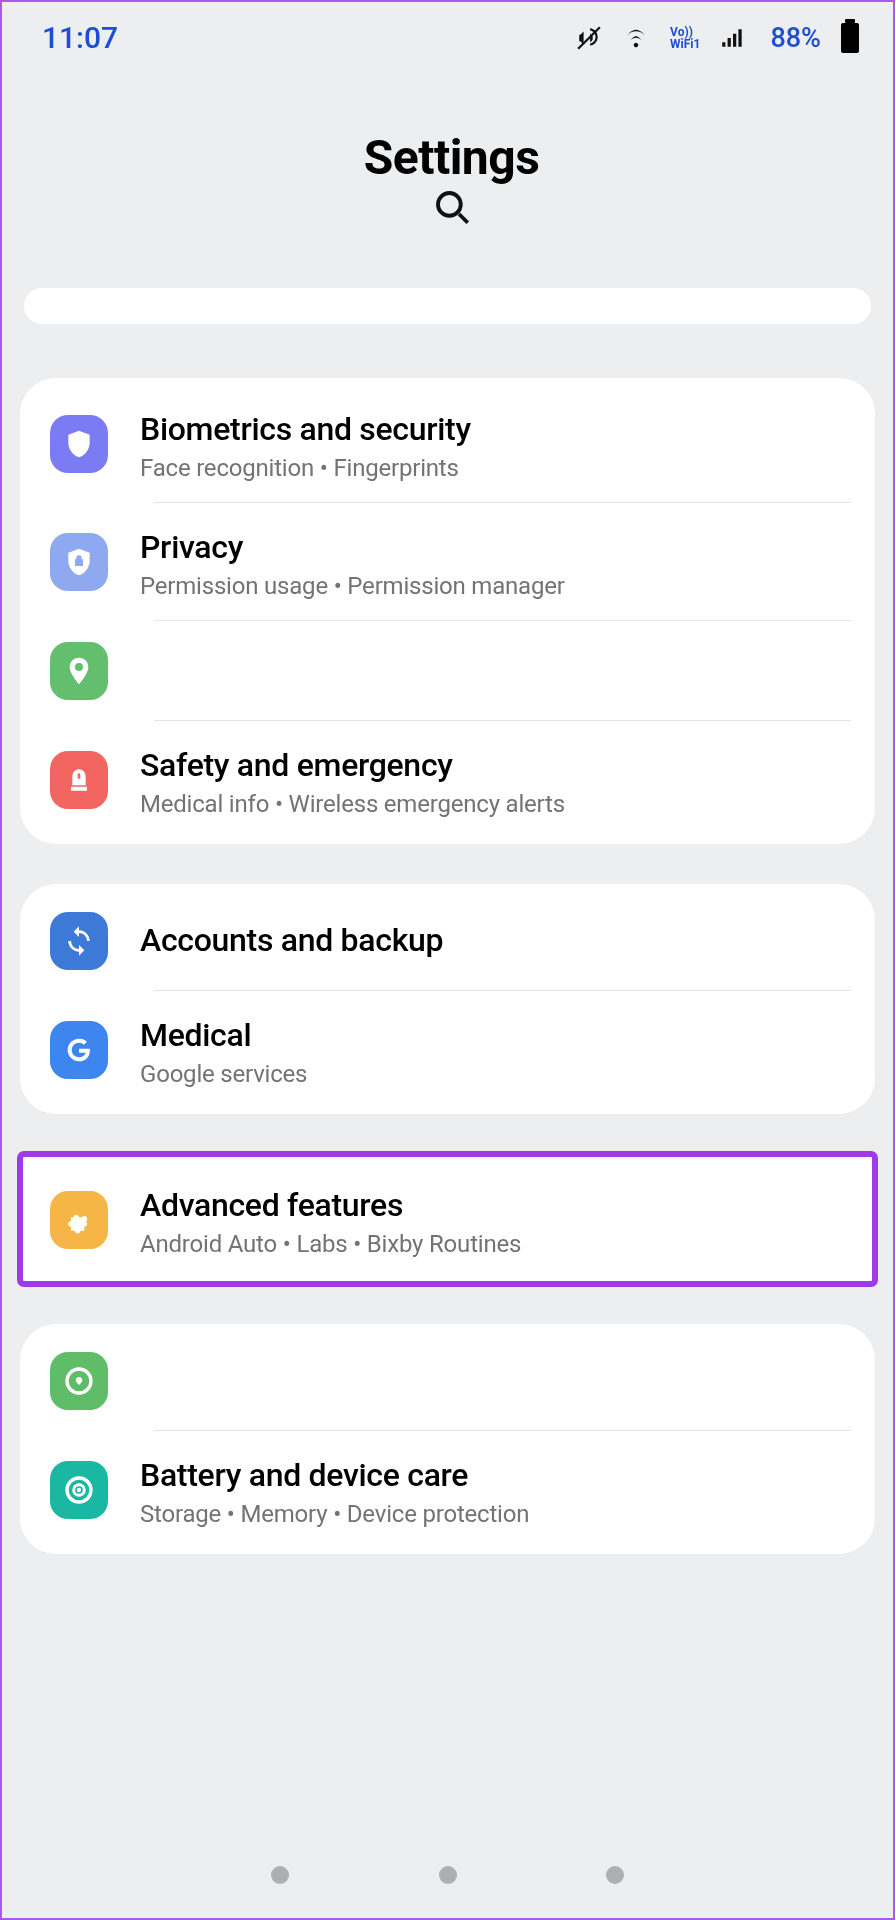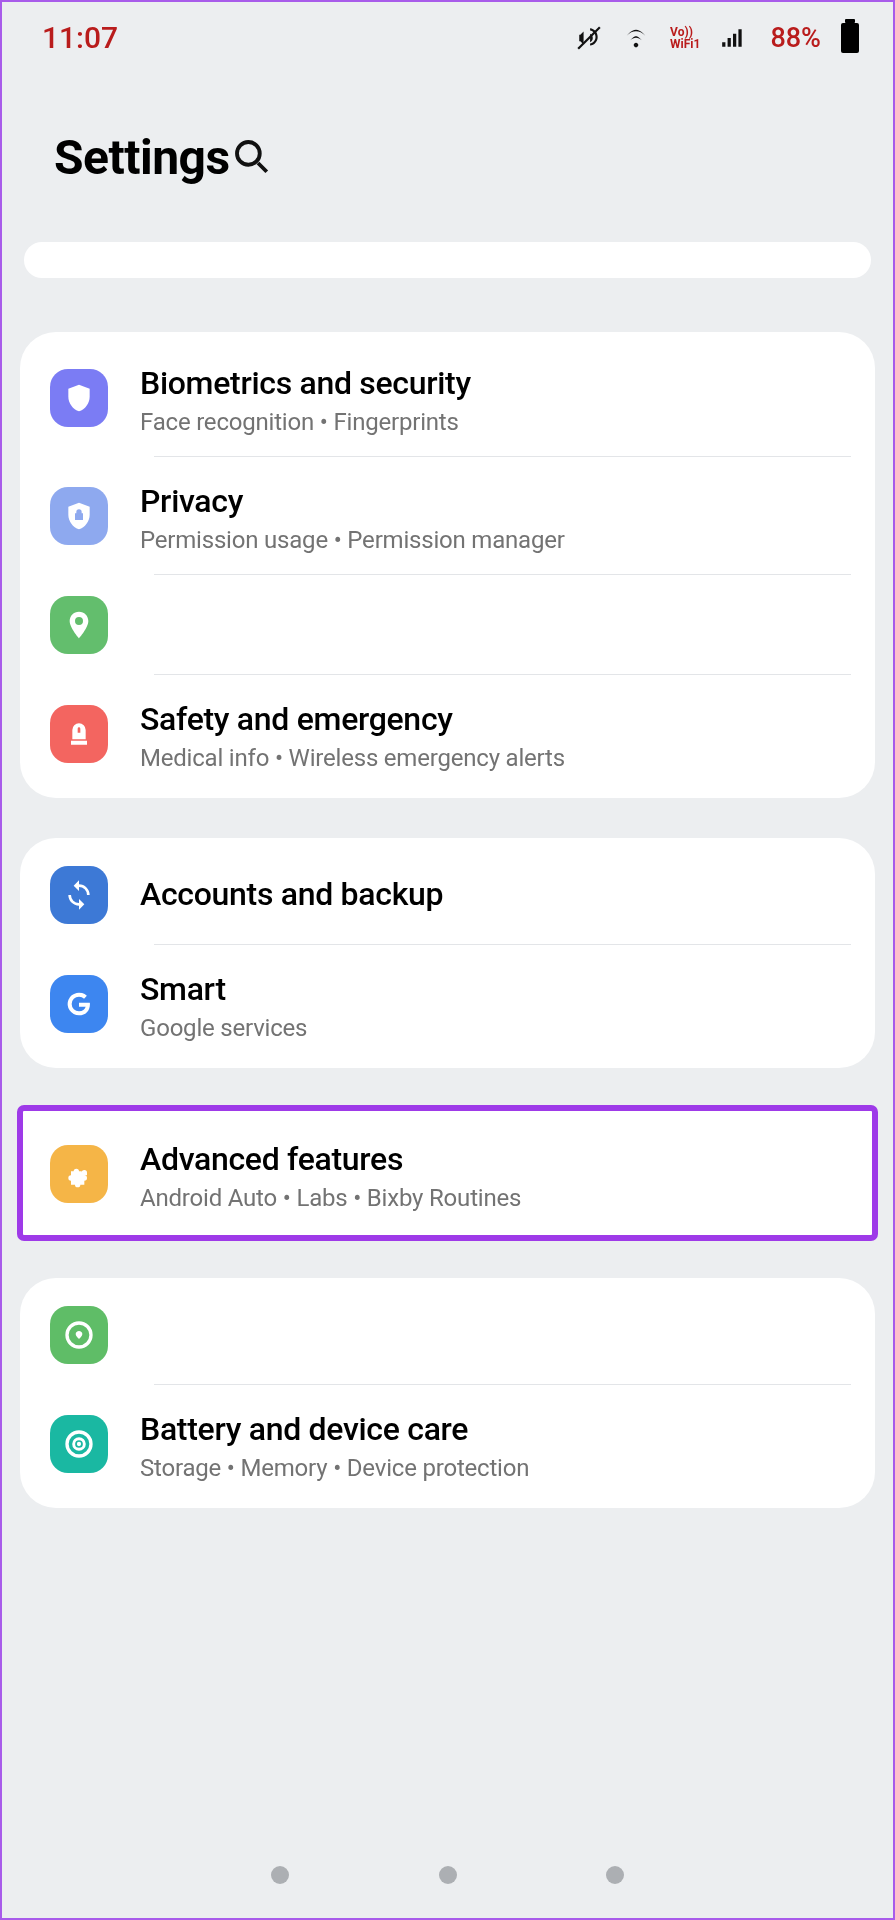--- a/index.html
+++ b/index.html
@@ -1,29 +1,29 @@
 <!DOCTYPE html>
 <html><head>
 <meta charset="utf-8">
 <style>
   * { margin: 0; padding: 0; box-sizing: border-box; font-family: -apple-system, BlinkMacSystemFont, 'Segoe UI', Roboto, sans-serif; }
   html, body { width: 895px; height: 1920px; }
   body { background: #eceef0; border: 2px solid #a85bea; display: flex; flex-direction: column; overflow: hidden; }
   
   
-  .status-bar { display: flex; align-items: center; justify-content: space-between; padding: 18px 34px 10px 40px; font-size: 28px; font-weight: 500; color: #b91c1c; }
+  .status-bar { display: flex; align-items: center; justify-content: space-between; padding: 18px 34px 10px 40px; font-size: 28px; font-weight: 500; color: #1d4ed8; }
   .status-left { font-size: 30px; }
   .status-right { display: flex; align-items: center; gap: 20px; }
   .status-right svg { display: block; }
   .status-batt { font-size: 27px; margin-left: 4px; }
   .batt-icon { width: 18px; height: 30px; background: #000; border-radius: 2px; position: relative; }
   .batt-icon::before { content: ""; position: absolute; top: -4px; left: 4px; width: 10px; height: 4px; background: #000; border-radius: 1px; }
 
   
-  .header { display: flex; align-items: center; justify-content: flex-start; padding: 64px 44px 40px 52px; }
+  .header { display: flex; align-items: center; justify-content: flex-end; padding: 64px 44px 40px 52px; flex-direction: column; }
   .header h1 { font-size: 48px; font-weight: 700; letter-spacing: -0.5px; }
   
   
   .content { flex: 1; padding: 16px 18px 0 18px; }
   
   .thin-card { background: #fff; border-radius: 36px; height: 36px; margin: 0 4px 54px 4px; }
   
   .group { background: #fff; border-radius: 36px; margin-bottom: 40px; padding: 6px 0; }
   
   .item { display: flex; align-items: center; padding: 22px 24px 20px 24px; position: relative; }
@@ -151,21 +151,21 @@
         <div class="item-title">Accounts and backup</div>
       </div>
     </div>
     <div class="item">
       <div class="icon-box c-gblue">
         <svg viewBox="0 0 24 24">
             <path d="M12 11v3h5c-.5 2-2.3 3.5-5 3.5A5.5 5.5 0 1112 6.5c1.5 0 2.8.6 3.8 1.5l2.1-2.1A8.5 8.5 0 1012 20.5c4.9 0 8.2-3.5 8.2-8.4 0-.4 0-.7-.1-1.1H12z"></path>
           </svg>
       </div>
       <div class="item-text">
-        <div class="item-title">Smart</div>
+        <div class="item-title">Medical</div>
         <div class="item-sub">Google services</div>
       </div>
     </div>
   </div>
 
   <div class="group highlight">
     <div class="item">
       <div class="icon-box c-orange">
         <svg viewBox="0 0 24 24">
             <path d="M19 13h-1v-2a2 2 0 10-4 0v-1H12a2 2 0 10-4 0H6v3a2 2 0 100 4v3h3a2 2 0 104 0h3v-3a2 2 0 100-4z"></path>

